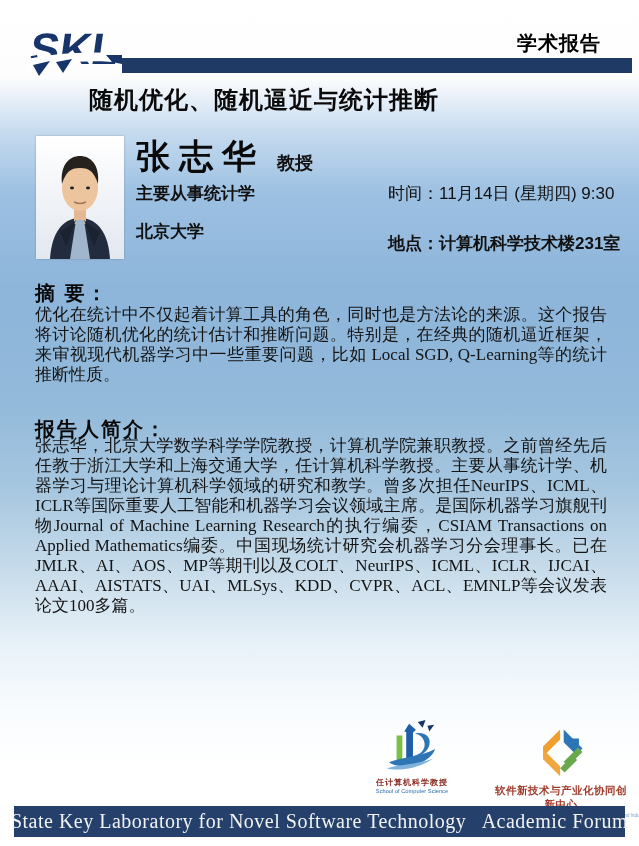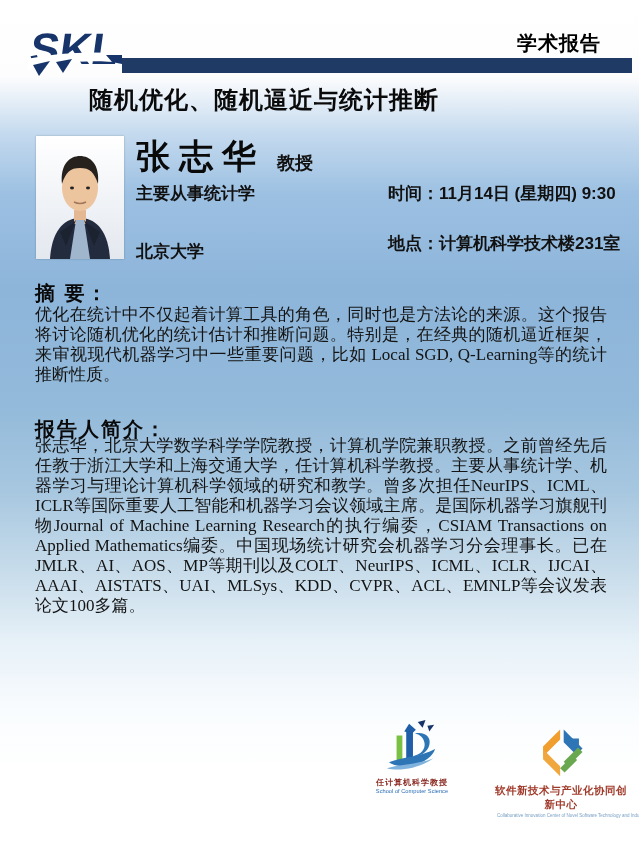--- a/index.html
+++ b/index.html
@@ -24,22 +24,22 @@
   .header-bar { position:absolute; left:122px; top:58px; width:510px; height:15px; background:#203a66; }
 
   .page-title { position:absolute; left:0; top:84px; width:528px; text-align:center; font-size:24px; font-weight:700; color:#0a0a0a; letter-spacing:1px; }
 
   
   .speaker-photo { position:absolute; left:36px; top:136px; width:88px; height:123px; box-shadow:0 0 2px rgba(0,0,0,.25); }
   .name-row { position:absolute; left:136px; top:134px; display:flex; align-items:flex-end; }
   .speaker-name { font-family:"Liberation Serif", serif; font-size:34px; font-weight:700; letter-spacing:9px; color:#0a0a0a; }
   .speaker-degree { font-size:18px; font-weight:600; color:#111; padding-bottom:5px; margin-left:12px; }
   .speaker-dept { position:absolute; left:136px; top:182px; font-size:17px; font-weight:600; }
-  .speaker-univ { position:absolute; left:136px; top:240px; font-size:17px; font-weight:600; }
-  .talk-time { position:absolute; left:388px; top:182px; font-size:17px; font-weight:700; }
+  .speaker-univ { position:absolute; left:136px; top:220px; font-size:17px; font-weight:600; }
+  .talk-time { position:absolute; left:388px; top:182px; font-size:17px; font-weight:400; }
   .talk-place { position:absolute; left:388px; top:232px; font-size:17px; font-weight:600; }
 
   
   .section-heading { position:absolute; left:35px; font-size:20px; font-weight:700; letter-spacing:2px; color:#0a0a0a; }
   .abstract-heading { top:280px; }
   .abstract-body {
     position:absolute; left:35px; top:305px; width:572px;
     font-family:"Liberation Serif", serif; font-size:17px; line-height:20px;
     text-align:justify; color:#141414;
   }
@@ -152,14 +152,17 @@
         <polygon points="33,4 54,25 47,32 33,18" fill="#2e75b6"></polygon>
         <polygon points="40,14 50,14 50,24" fill="#2e75b6"></polygon>
         <polygon points="54,29 38,45 33,40 49,24" fill="#6aa84f"></polygon>
         <polygon points="48,38 34,52 29,47 43,33" fill="#6aa84f"></polygon>
       </svg>
     </span>
     <div class="cn">软件新技术与产业化协同创新中心</div>
     <div class="en">Collaborative Innovation Center of Novel Software Technology and Industrialization</div>
   </div>
 
+  <div class="footer-bar">
+    <span class="footer-text">State Key Laboratory for Novel Software Technology   Academic Forum</span>
+  </div>
 
 </div>
 
 </body></html>

